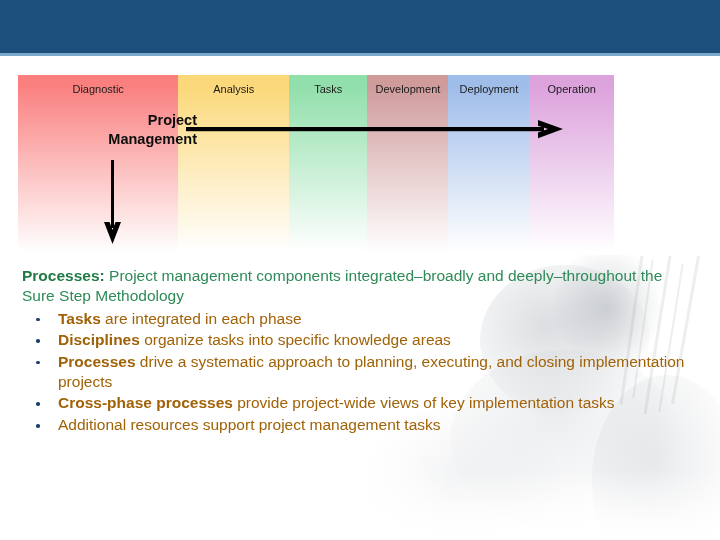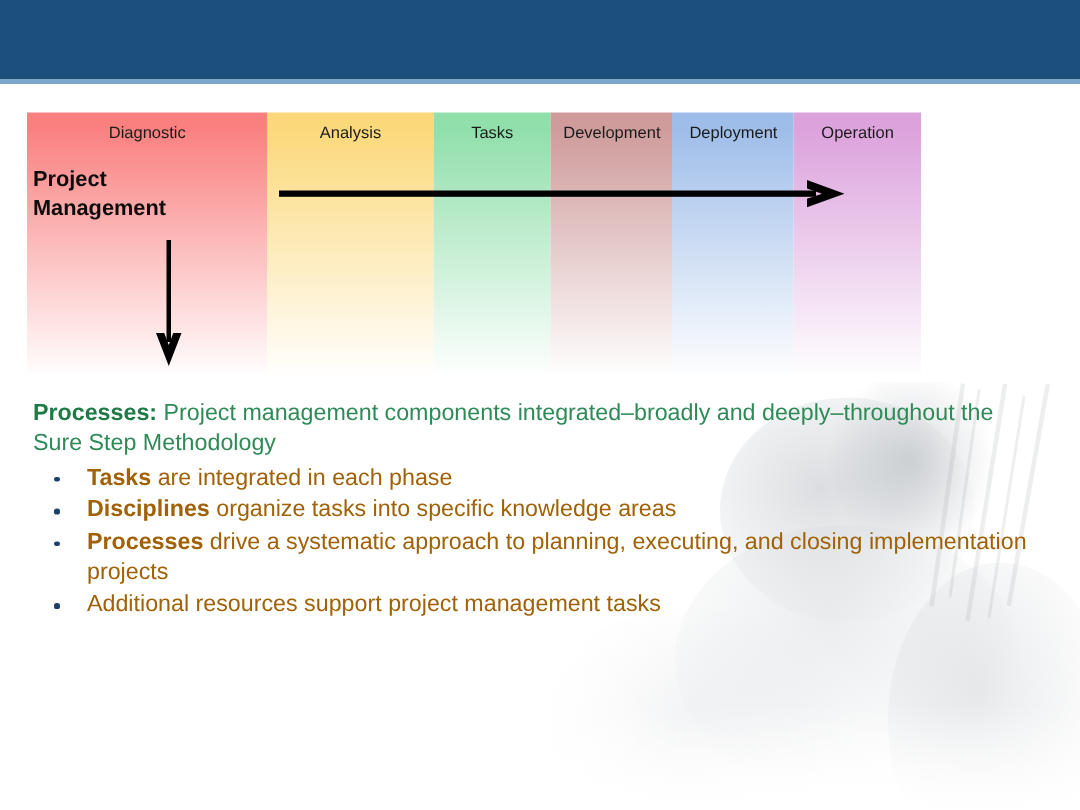--- a/index.html
+++ b/index.html
@@ -70,21 +70,21 @@
   }
   .phase-label{
     position:absolute; left:0; right:0; top:8px;
     text-align:center; font-size:11px; color:#1a1a1a;
     white-space:nowrap; z-index:3;
   }
 
   
   #pm-label{
     position:absolute; left:22px; top:111px; width:175px;
-    text-align:left; font-size:14.5px; font-weight:bold; color:#0d0d0d;
+    text-align:right; font-size:14.5px; font-weight:bold; color:#0d0d0d;
     line-height:1.32; z-index:4;
   }
   #h-arrow{ position:absolute; left:186px; top:118px; z-index:4; }
   #v-arrow{ position:absolute; left:96px; top:160px; z-index:4; }
 
   
   #content{
     position:absolute; left:22px; top:266px; width:676px; z-index:3;
   }
   #solution-para{
@@ -199,15 +199,16 @@
 </div>
 
 <div id="content">
   <p id="solution-para">
     <span class="lead">Processes:</span><span> Project management components integrated–broadly and deeply–throughout the Sure Step Methodology</span>
   </p>
   <ul id="bullets">
       <li><span class="dot"></span><span class="lead">Tasks</span><span> are integrated in each phase</span></li>
       <li><span class="dot"></span><span class="lead">Disciplines</span><span> organize tasks into specific knowledge areas</span></li>
       <li><span class="dot"></span><span class="lead">Processes</span><span> drive a systematic approach to planning, executing, and closing implementation projects</span></li>
+      <li><span class="dot"></span><span class="lead">Cross-phase processes</span><span> provide project-wide views of key implementation tasks</span></li>
       <li><span class="dot"></span><span>Additional resources support project management tasks</span></li>
     </ul>
 </div>
 
 </body></html>

